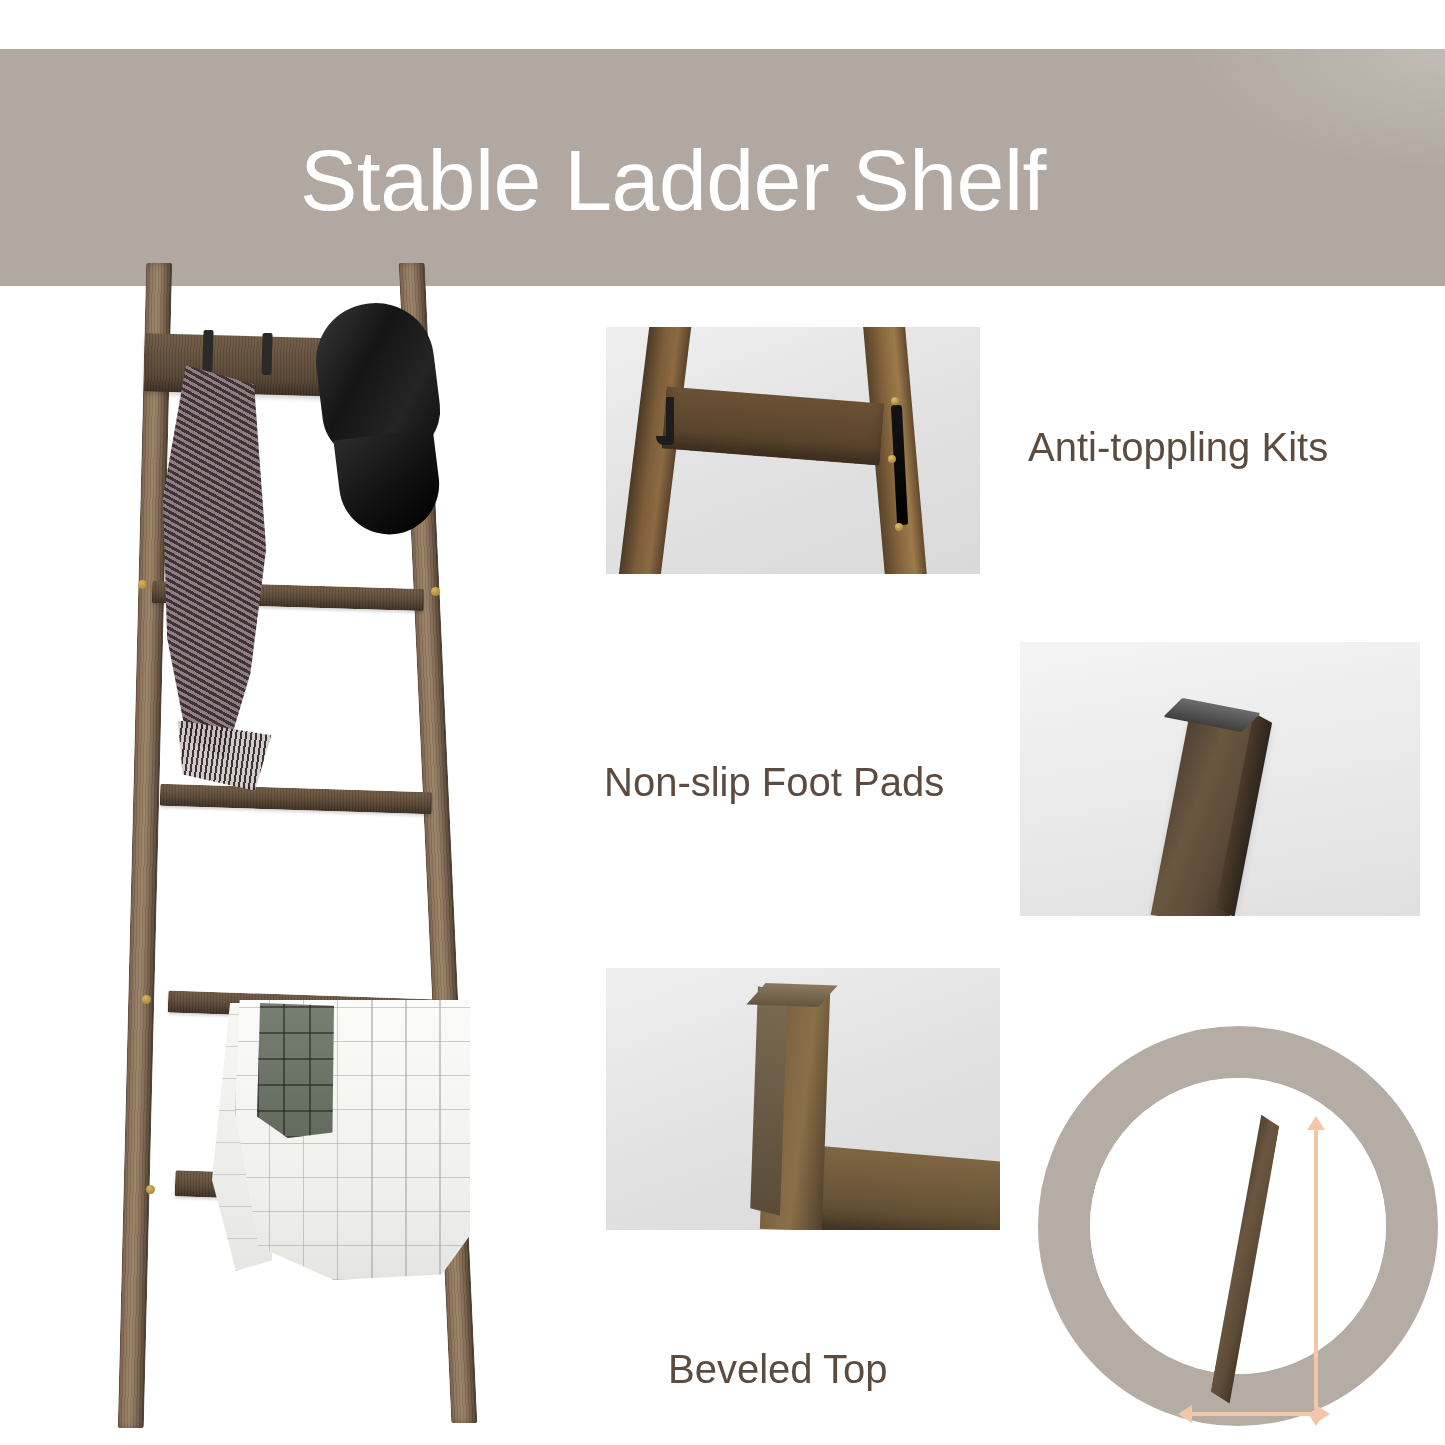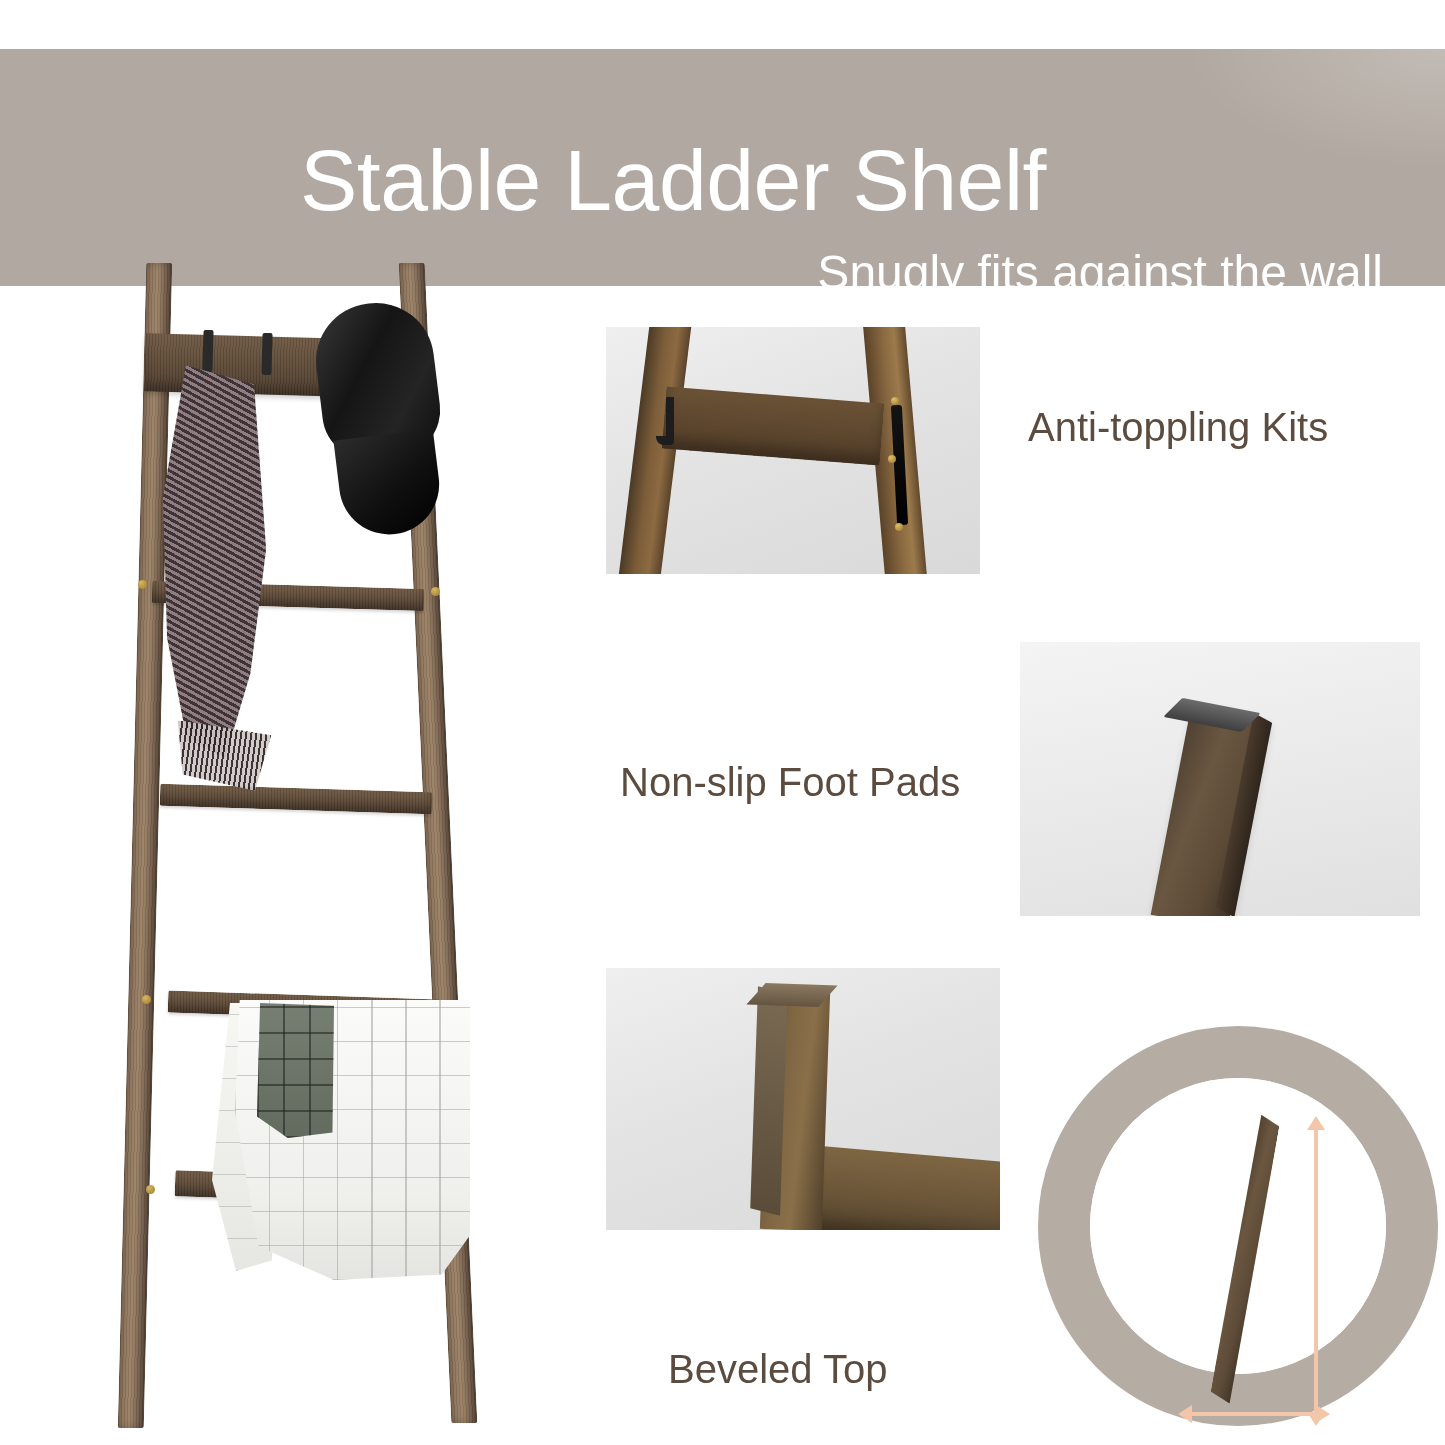--- a/index.html
+++ b/index.html
@@ -144,21 +144,21 @@
     background:linear-gradient(160deg,#efefef 0%, #e3e3e3 45%, #d9d9d9 100%);
     overflow:hidden;
   }
   .feature-label{
     position:absolute; color:#5c4c3f; font-size:40px; line-height:1.1;
     font-weight:400; white-space:nowrap;
   }
 
   
   #panel-anti-toppling{ left:606px; top:327px; width:374px; height:247px; }
-  #label-anti-toppling{ left:1028px; top:405px; }
+  #label-anti-toppling{ left:1028px; top:425px; }
   .p1-rail{ position:absolute; width:42px; height:260px; }
   #p1-rail-left{ left:28px; top:-6px; transform:skewX(-7deg);
     background:linear-gradient(90deg,#4b3a26,#7d5e39 40%,#8c6a42 70%,#5a432b); }
   #p1-rail-right{ left:268px; top:-6px; transform:skewX(5deg);
     background:linear-gradient(90deg,#5a4329,#8a6941 45%,#9c7a4c 72%,#62492d); }
   #p1-shelf{ position:absolute; left:58px; top:68px; width:218px; height:62px;
     transform:rotate(4.5deg);
     background:linear-gradient(180deg,#6b5236,#513d28);
     box-shadow:inset 0 -10px 12px rgba(0,0,0,.25); }
   #p1-hook{ position:absolute; left:60px; top:70px; width:8px; height:48px;
@@ -167,21 +167,21 @@
     width:18px; height:9px; background:#1d1d1d; border-radius:0 0 8px 8px; }
   #p1-strap{ position:absolute; left:288px; top:78px; width:11px; height:120px;
     background:linear-gradient(180deg,#141414,#000);
     transform:rotate(-3deg); border-radius:3px; }
   .p1-screw{ position:absolute; width:8px; height:8px; border-radius:50%;
     background:radial-gradient(circle at 35% 30%,#e0c06a,#96762c); }
 
   
   #panel-foot-pads{ left:1020px; top:642px; width:400px; height:274px;
     background:linear-gradient(170deg,#f4f4f4 0%, #ececec 40%, #e0e0e0 100%); }
-  #label-foot-pads{ left:620px; top:760px; }
+  #label-foot-pads{ left:604px; top:760px; }
   #p2-leg{
     position:absolute; left:150px; top:72px; width:78px; height:210px;
     transform:rotate(11deg);
     background:linear-gradient(100deg,#4f4032 0%, #6a5741 35%, #5c4a37 70%, #3e3226 100%);
     box-shadow:3px 2px 10px rgba(0,0,0,.18);
   }
   #p2-pad{
     position:absolute; left:152px; top:62px; width:80px; height:22px;
     transform:rotate(11deg) skewX(-34deg);
     background:linear-gradient(180deg,#6c6c6c,#3f3f3f);
@@ -250,21 +250,20 @@
     border-top:9px solid transparent; border-bottom:9px solid transparent;
   }
   #dim-horizontal:before{ left:-12px; border-right:14px solid #f3c6a9; }
   #dim-horizontal:after{ right:-12px; border-left:14px solid #f3c6a9; }
 </style>
 </head>
 <body>
 
 <div id="header-banner">
   <div id="page-title">Stable Ladder Shelf</div>
-  <div id="page-subtitle">Snugly fits against the wall</div>
 </div>
 
 <div id="product-photo">
 
   <div class="rail wood" id="rail-left"></div>
   <div class="rail wood" id="rail-right"></div>
 
   <div id="top-shelf" class="wood-dark"></div>
   <div class="hook" id="hook-1"></div>
   <div class="hook" id="hook-2"></div>

